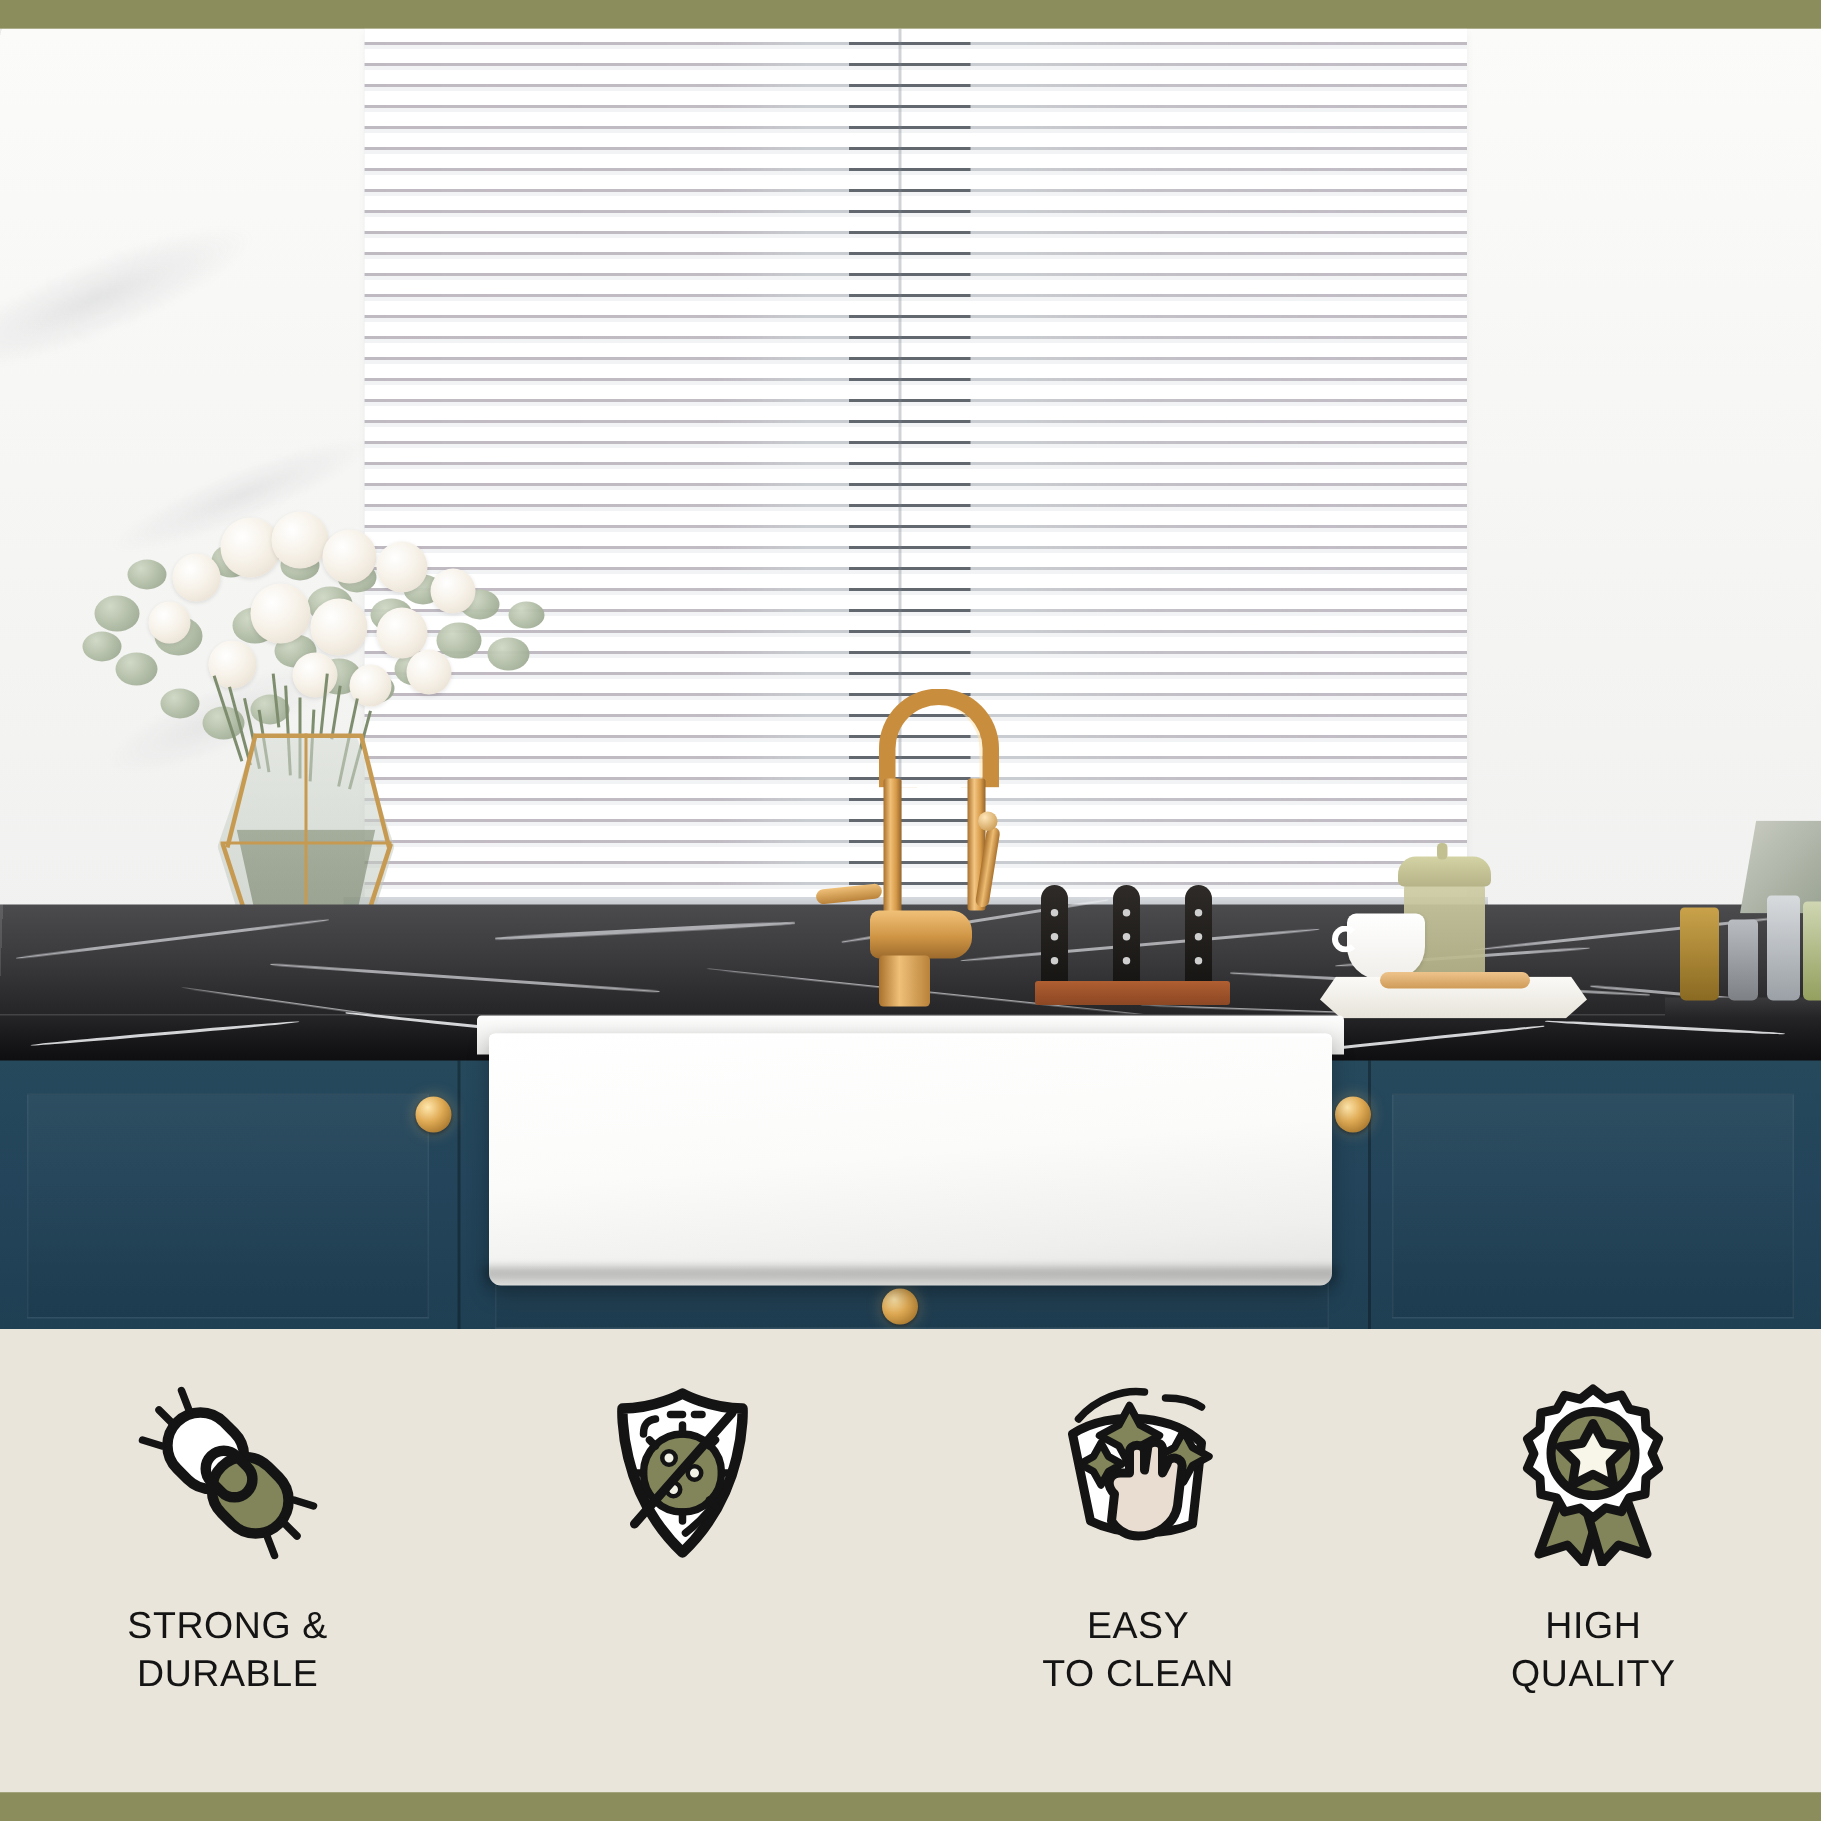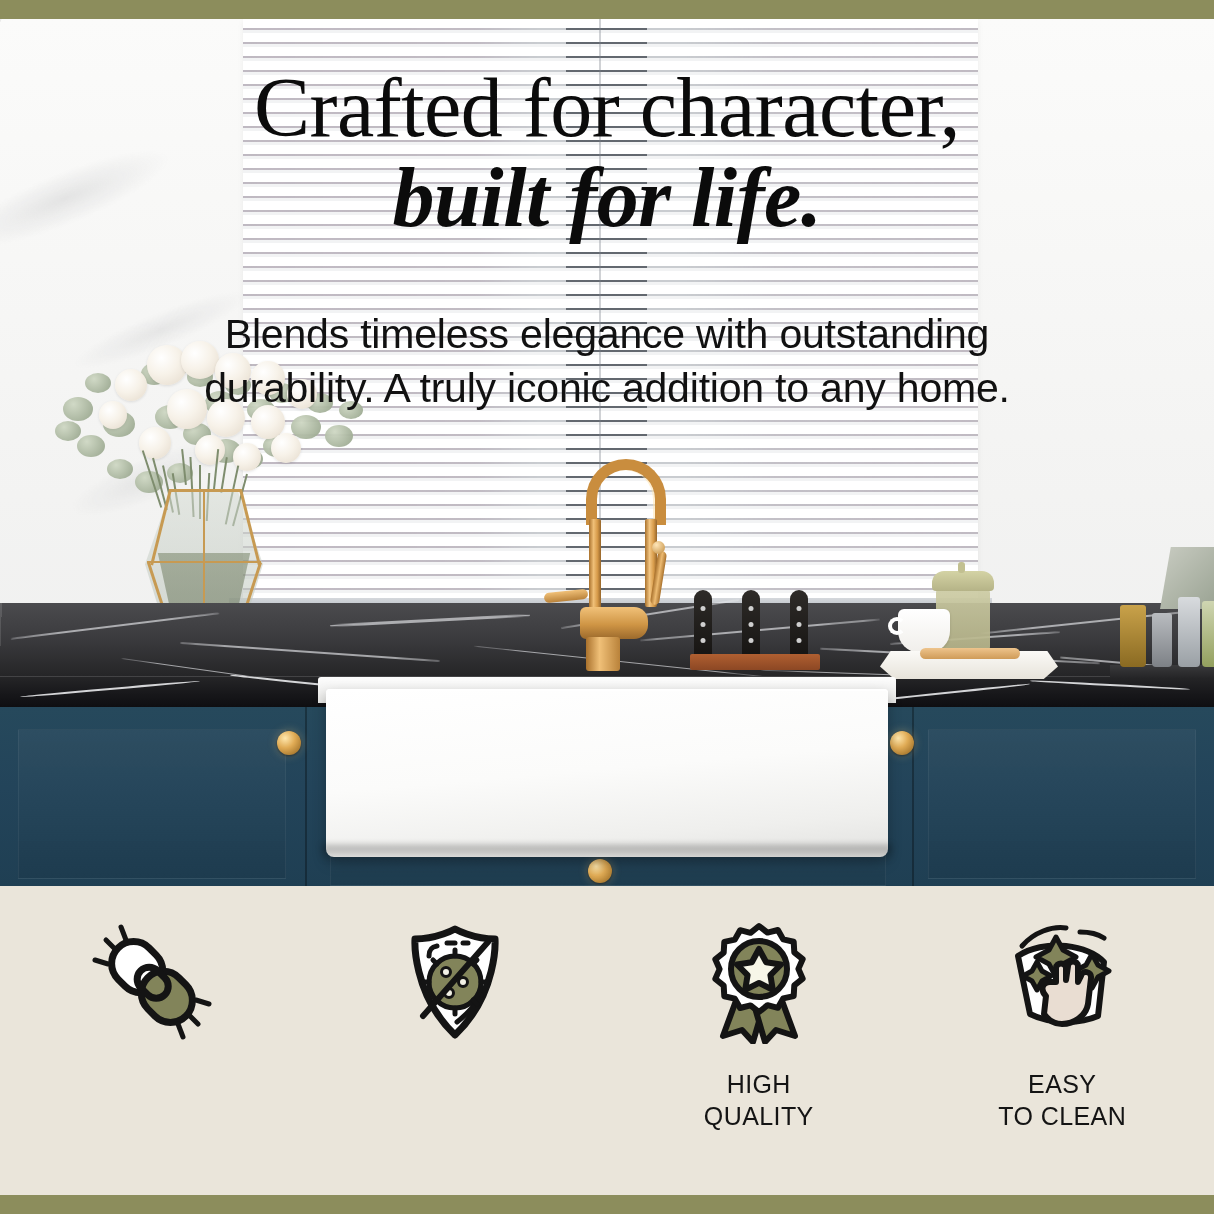--- a/index.html
+++ b/index.html
@@ -512,29 +512,21 @@
       <div class="fa-spout"></div>
       <div class="fa-column"></div>
       <div class="fa-down"></div>
       <div class="fa-handle-r"></div>
       <div class="fa-knob-r"></div>
       <div class="fa-body"></div>
       <div class="fa-handle-l"></div>
       <div class="fa-base"></div>
     </div>
 
-    <div class="headline">
-      <div class="h-line1">Crafted for character,</div>
-      <div class="h-line2">built for life.</div>
-    </div>
-
-    <div class="subhead">
-      <span>Blends timeless elegance with outstanding</span>
-      <span>durability. A truly iconic addition to any home.</span>
-    </div>
+
 
   </div>
 
   <div class="features">
 
     <div class="feature">
       <div class="icon-wrap">
         <svg width="124" height="124" viewBox="0 0 124 124" aria-hidden="true">
           <g transform="rotate(-45 62 62)">
             <rect x="40" y="14" width="44" height="54" rx="22" fill="#ffffff" stroke="#141414" stroke-width="7"></rect>
@@ -543,20 +535,24 @@
           </g>
           <g stroke="#141414" stroke-width="5" stroke-linecap="round">
             <line x1="26" y1="30" x2="16" y2="20"></line>
             <line x1="18" y1="44" x2="5" y2="40"></line>
             <line x1="36" y1="20" x2="31" y2="7"></line>
             <line x1="98" y1="94" x2="108" y2="104"></line>
             <line x1="106" y1="80" x2="119" y2="84"></line>
             <line x1="88" y1="104" x2="93" y2="117"></line>
           </g>
         </svg>
+      </div>
+      <div class="label">
+        <span>STRONG &amp;</span>
+        <span>DURABLE</span>
       </div>
     </div>
 
     <div class="feature">
       <div class="icon-wrap">
         <svg width="124" height="124" viewBox="0 0 124 124" aria-hidden="true">
           <path d="M62 9 C62 9 44 19 22 19 C22 19 19 74 62 115 C105 74 102 19 102 19 C80 19 62 9 62 9 Z" fill="#ffffff" stroke="#141414" stroke-width="7" stroke-linejoin="round"></path>
           <path d="M36 36 C36 30 38 27 44 26" fill="none" stroke="#141414" stroke-width="5" stroke-linecap="round"></path>
           <path d="M54 23 h8" stroke="#141414" stroke-width="5" stroke-linecap="round"></path>
           <path d="M70 23 h5" stroke="#141414" stroke-width="5" stroke-linecap="round"></path>
@@ -580,47 +576,47 @@
           <line x1="30" y1="96" x2="95" y2="22" stroke="#141414" stroke-width="6" stroke-linecap="round"></line>
         </svg>
       </div>
       <div class="label">
       </div>
     </div>
 
     <div class="feature">
       <div class="icon-wrap">
         <svg width="124" height="124" viewBox="0 0 124 124" aria-hidden="true">
-          <path d="M40 78 L26 116 L45 110 L56 122 L66 88 Z" fill="#82845a" stroke="#141414" stroke-width="6" stroke-linejoin="round"></path>
-          <path d="M84 78 L98 116 L79 110 L68 122 L58 88 Z" fill="#82845a" stroke="#141414" stroke-width="6" stroke-linejoin="round"></path>
-          <path d="M62 6 l8.5 6.6 10.4-2.6 5.3 9.4 10.5 2.3 0.6 10.7 8.4 6.7-4.3 9.8 4.3 9.8-8.4 6.7-0.6 10.7-10.5 2.3-5.3 9.4-10.4-2.6L62 92l-8.5-6.6-10.4 2.6-5.3-9.4-10.5-2.3-0.6-10.7-8.4-6.7 4.3-9.8-4.3-9.8 8.4-6.7 0.6-10.7 10.5-2.3 5.3-9.4 10.4 2.6z" fill="#ffffff" stroke="#141414" stroke-width="6" stroke-linejoin="round"></path>
-          <circle cx="62" cy="49" r="28" fill="#82845a" stroke="#141414" stroke-width="6"></circle>
-          <path d="M62 29 l7.2 13.2 14.8 2.3 -10.6 10.6 2.4 14.8 -13.8-7 -13.8 7 2.4-14.8 -10.6-10.6 14.8-2.3z" fill="#f7f6e8" stroke="#141414" stroke-width="6" stroke-linejoin="round"></path>
-        </svg>
-      </div>
-      <div class="label">
-        <span>HIGH</span>
-        <span>QUALITY</span>
-      </div>
-    </div>
-
-    <div class="feature">
-      <div class="icon-wrap">
-        <svg width="124" height="124" viewBox="0 0 124 124" aria-hidden="true">
           <path d="M18 36 C30 28 48 24 66 26 C84 28 96 34 104 42 L98 96 C80 104 50 104 30 94 Z" fill="#ffffff" stroke="#141414" stroke-width="6" stroke-linejoin="round"></path>
           <path d="M22 26 C34 12 52 6 66 8" fill="none" stroke="#141414" stroke-width="5" stroke-linecap="round"></path>
           <path d="M80 12 C90 12 98 14 104 18" fill="none" stroke="#141414" stroke-width="5" stroke-linecap="round"></path>
           <path d="M56 17 l7 13 13 7 -13 7 -7 13 -7-13 -13-7 13-7z" fill="#82845a" stroke="#141414" stroke-width="5" stroke-linejoin="round"></path>
           <path d="M92 34 l6 11 11 6 -11 6 -6 11 -6-11 -11-6 11-6z" fill="#82845a" stroke="#141414" stroke-width="5" stroke-linejoin="round"></path>
           <path d="M37 42 l5 9 9 5 -9 5 -5 9 -5-9 -9-5 9-5z" fill="#82845a" stroke="#141414" stroke-width="5" stroke-linejoin="round"></path>
           <path d="M46 76 C40 70 42 62 50 62 L56 62 L56 48 C56 42 66 42 66 48 L66 60 L68 46 C68 40 78 40 78 46 L78 62 L81 56 C82 50 92 51 91 58 L88 84 C86 96 74 104 62 104 C54 104 48 100 44 94 Z" fill="#e9ddd2" stroke="#141414" stroke-width="6" stroke-linejoin="round"></path>
         </svg>
       </div>
       <div class="label">
         <span>EASY</span>
         <span>TO CLEAN</span>
       </div>
     </div>
 
+    <div class="feature">
+      <div class="icon-wrap">
+        <svg width="124" height="124" viewBox="0 0 124 124" aria-hidden="true">
+          <path d="M40 78 L26 116 L45 110 L56 122 L66 88 Z" fill="#82845a" stroke="#141414" stroke-width="6" stroke-linejoin="round"></path>
+          <path d="M84 78 L98 116 L79 110 L68 122 L58 88 Z" fill="#82845a" stroke="#141414" stroke-width="6" stroke-linejoin="round"></path>
+          <path d="M62 6 l8.5 6.6 10.4-2.6 5.3 9.4 10.5 2.3 0.6 10.7 8.4 6.7-4.3 9.8 4.3 9.8-8.4 6.7-0.6 10.7-10.5 2.3-5.3 9.4-10.4-2.6L62 92l-8.5-6.6-10.4 2.6-5.3-9.4-10.5-2.3-0.6-10.7-8.4-6.7 4.3-9.8-4.3-9.8 8.4-6.7 0.6-10.7 10.5-2.3 5.3-9.4 10.4 2.6z" fill="#ffffff" stroke="#141414" stroke-width="6" stroke-linejoin="round"></path>
+          <circle cx="62" cy="49" r="28" fill="#82845a" stroke="#141414" stroke-width="6"></circle>
+          <path d="M62 29 l7.2 13.2 14.8 2.3 -10.6 10.6 2.4 14.8 -13.8-7 -13.8 7 2.4-14.8 -10.6-10.6 14.8-2.3z" fill="#f7f6e8" stroke="#141414" stroke-width="6" stroke-linejoin="round"></path>
+        </svg>
+      </div>
+      <div class="label">
+        <span>HIGH</span>
+        <span>QUALITY</span>
+      </div>
+    </div>
+
   </div>
 
   <div class="rule-bottom"></div>
 </div>
 
 </body></html>

